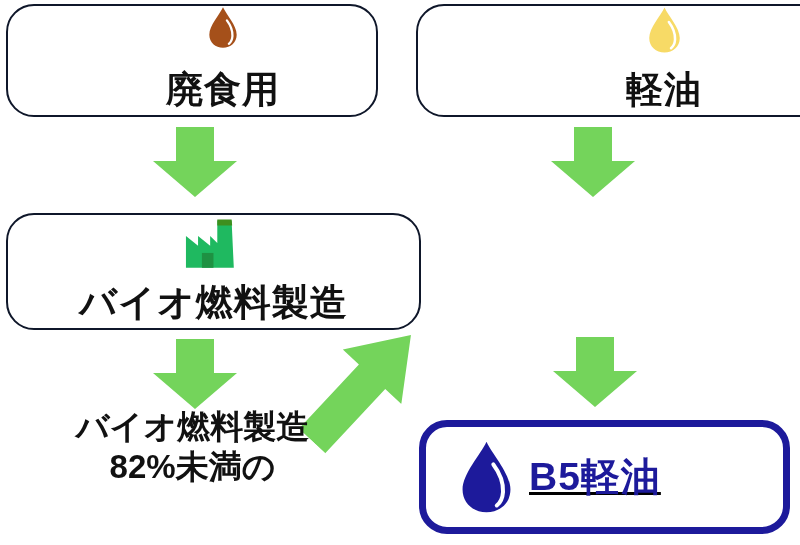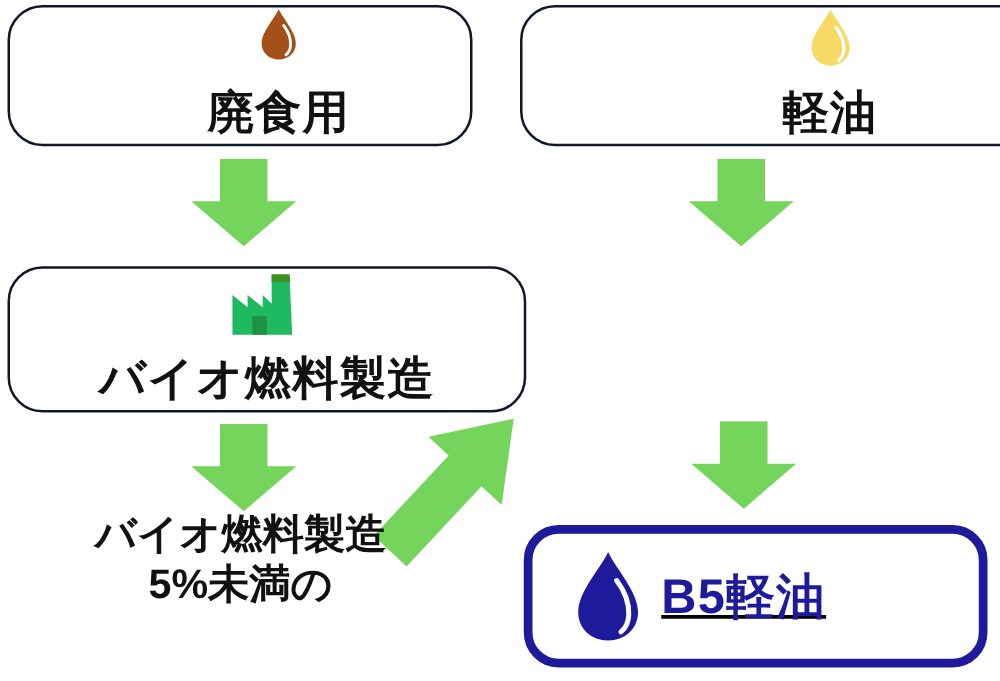--- a/index.html
+++ b/index.html
@@ -81,21 +81,21 @@
   <svg class="arrow" style="left:553px;top:337px;" width="84" height="70" viewBox="0 0 84 70">
     <polygon points="23,0 61,0 61,34 84,34 42,70 0,34 23,34" fill="#74D45B"></polygon>
   </svg>
 
   <svg class="diag-arrow" viewBox="0 0 145 80">
     <polygon points="0,22 88,22 88,0 145,40 88,80 88,58 0,58" fill="#74D45B"></polygon>
   </svg>
 
   <div class="supply-note">
     <div>バイオ燃料製造</div>
-    <div>5%未満の</div>
+    <div>82%未満の</div>
   </div>
 
   <div class="node-box navy-box box-br">
     <svg width="57" height="78" viewBox="0 0 100 132">
       <path d="M50,4 C60,26 92,60 92,88 C92,112 73,128 50,128 C27,128 8,112 8,88 C8,60 40,26 50,4 Z" fill="#1D1A9B"></path>
       <path d="M62,44 Q80,68 79,92 Q78,108 68,116" fill="none" stroke="#ffffff" stroke-width="7" stroke-linecap="round"></path>
     </svg>
     <span class="node-label">B5軽油</span>
   </div>
 

